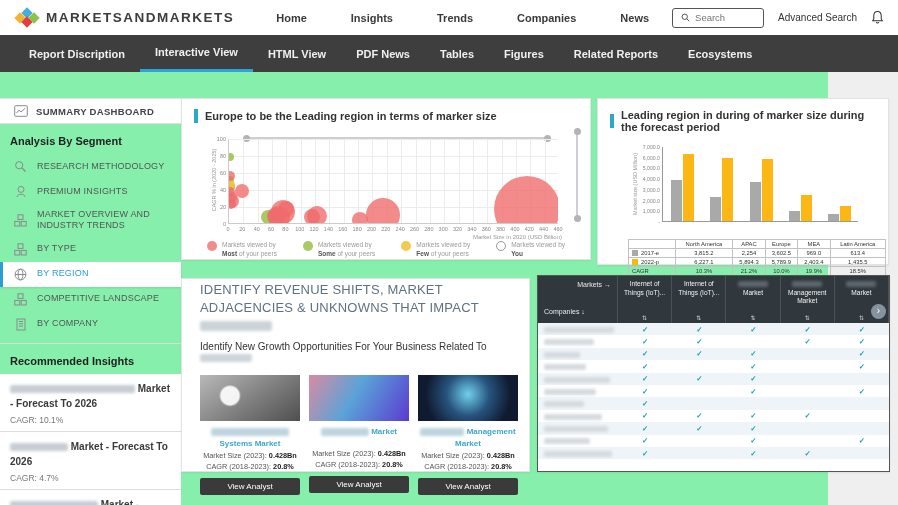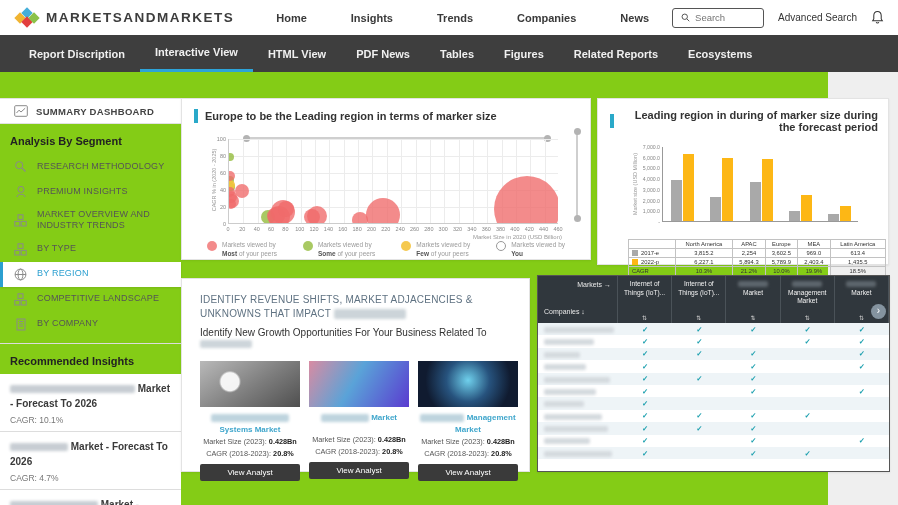--- a/index.html
+++ b/index.html
@@ -9,39 +9,39 @@
   .brand-name { font-size:13.5px; font-weight:bold; letter-spacing:1.5px; color:#3d3d3d; }
   .main-nav { display:flex; gap:44px; margin-left:42px; }
   .main-nav .nav-item { font-size:11px; font-weight:bold; color:#3a3a3a; cursor:pointer; }
   .top-right { margin-left:auto; display:flex; align-items:center; gap:14px; }
   .searchbox { display:flex; align-items:center; gap:5px; border:1px solid #555; border-radius:3px; padding:2px 8px; width:92px; height:20px; }
   .searchbox input { border:none; outline:none; width:60px; font-size:9.5px; color:#333; font-family:"Liberation Sans",sans-serif; }
   .adv-search { font-size:10px; color:#333; cursor:pointer; }
   .tabbar { height:37px; background:#3e3e3e; display:flex; align-items:stretch; padding-left:14px; position:relative; z-index:3; }
   .tab { color:#f0f0f0; font-size:11px; font-weight:bold; padding:0 15px; display:flex; align-items:center; cursor:pointer; position:relative; }
   .tab.active { border-bottom:3px solid #2da4d8; }
-  .content { position:relative; width:828px; height:433px; background:#84cc16; }
+  .content { position:relative; width:828px; height:433px; background:#86efac; }
   
   .sidebar { position:absolute; left:0; top:0; width:181px; height:100%; }
   .summary-row { margin-top:26px; background:#fff; border-top:1px solid #e2e2e2; border-bottom:1px solid #e2e2e2; height:26px; display:flex; align-items:center; gap:8px; padding-left:13px; cursor:pointer; }
   .summary-row span { font-size:9.5px; font-weight:bold; color:#444; letter-spacing:.3px; }
   .side-header { font-size:11px; font-weight:bold; color:#222; margin:11px 0 7px 10px; }
   .side-item { display:flex; align-items:center; gap:9px; padding:5px 6px 5px 13px; cursor:pointer; }
   .side-item .lbl { font-size:9px; color:#555; letter-spacing:.2px; line-height:1.25; }
   .side-item.active { background:#fff; border-left:3px solid #2b9fd0; padding-left:10px; box-shadow:0 1px 2px rgba(0,0,0,.1); }
   .side-item.active .lbl { color:#2b9fd0; }
   .side-icon { width:15px; height:15px; flex:0 0 15px; display:flex; align-items:center; justify-content:center; }
   .divider { border-bottom:1px solid #dcdcdc; margin:6px 0; }
   .insight { background:#fff; border-bottom:1px solid #ddd; padding:7px 10px 6px 10px; cursor:pointer; }
   .insight .ttl { font-size:10px; font-weight:bold; color:#3a3a3a; line-height:1.5; }
   .insight .cagr { font-size:8.5px; color:#777; margin-top:4px; }
   .blur { display:inline-block; height:8px; background:#c7cdd3; border-radius:2px; filter:blur(1.6px); vertical-align:middle; }
   
   .panel { position:absolute; background:#fff; border:1px solid #e3e3e3; box-shadow:0 1px 2px rgba(0,0,0,.07); }
-  .panel-title { display:flex; align-items:center; gap:7px; padding:10px 10px 0 12px;text-align:right; }
+  .panel-title { display:flex; align-items:center; gap:7px; padding:10px 10px 0 12px; }
   .panel-title .accent { width:4px; height:14px; background:#2aa9c9; flex:0 0 4px; }
   .panel-title .t { font-size:11px; font-weight:bold; color:#333; }
   
   #bubblePanel { left:181px; top:26px; width:410px; height:162px; }
   .bplot-wrap { position:relative; margin:8px 0 0 24px; width:356px; height:100px; }
   .bplot { position:absolute; left:22px; top:8px; width:330px; height:85px; border-left:1px solid #ccc; border-bottom:1px solid #ccc; overflow:hidden; }
   .gridv,.gridh { position:absolute; background:#ececec; }
   .gridv { width:1px; top:0; bottom:0; }
   .gridh { height:1px; left:0; right:0; }
   .bubble { position:absolute; border-radius:50%; }
@@ -66,21 +66,21 @@
   .bc-ytick { position:absolute; right:202px; font-size:5.2px; color:#888; transform:translateY(-50%); white-space:nowrap; }
   .bc-ylab { position:absolute; left:-28px; top:34px; font-size:5.5px; color:#999; transform:rotate(-90deg); white-space:nowrap; }
   .bargroup { position:absolute; bottom:0; display:flex; align-items:flex-end; gap:1px; }
   .bar { width:11px; }
   .bartable { width:258px; margin:4px 0 0 30px; border-collapse:collapse; }
   .bartable td { border:1px solid #c2c2c2; font-size:5.8px; color:#333; text-align:center; height:9px; padding:1px 1px; }
   .bartable td.legcell { text-align:left; padding-left:3px; white-space:nowrap; }
   .bartable .sw2 { display:inline-block; width:6px; height:6px; margin-right:3px; vertical-align:-1px; }
   
   #revenuePanel { left:181px; top:206px; width:349px; height:194px; }
-  .rev-head { font-size:10px; color:#5f7282; letter-spacing:.2px; margin:14px 18px 0 18px; line-height:1.35; }
+  .rev-head { font-size:13px; color:#5f7282; letter-spacing:.2px; margin:2px 18px 0 18px; line-height:1.35; }
   .rev-sub { font-size:10px; color:#333; margin:7px 18px 0 18px; }
   .cards { display:flex; gap:9px; margin:12px 18px 0 18px; }
   .card { width:100px; cursor:pointer; }
   .card-img { width:100px; height:46px; }
   .card-title { text-align:center; font-size:8px; color:#3fa6cc; font-weight:bold; margin-top:5px; line-height:1.5; min-height:22px; }
   .card-stat { text-align:center; font-size:7.3px; color:#555; line-height:1.6; }
   .card-stat b { color:#222; }
   .card-btn { margin-top:5px; width:100%; height:17px; background:#3a3a3a; color:#fff; font-size:8px; border:none; border-radius:2px; cursor:pointer; font-family:"Liberation Sans",sans-serif; }
   
   #matrixPanel { left:537px; top:203px; width:353px; height:197px; border:1px solid #555; padding:0; }

